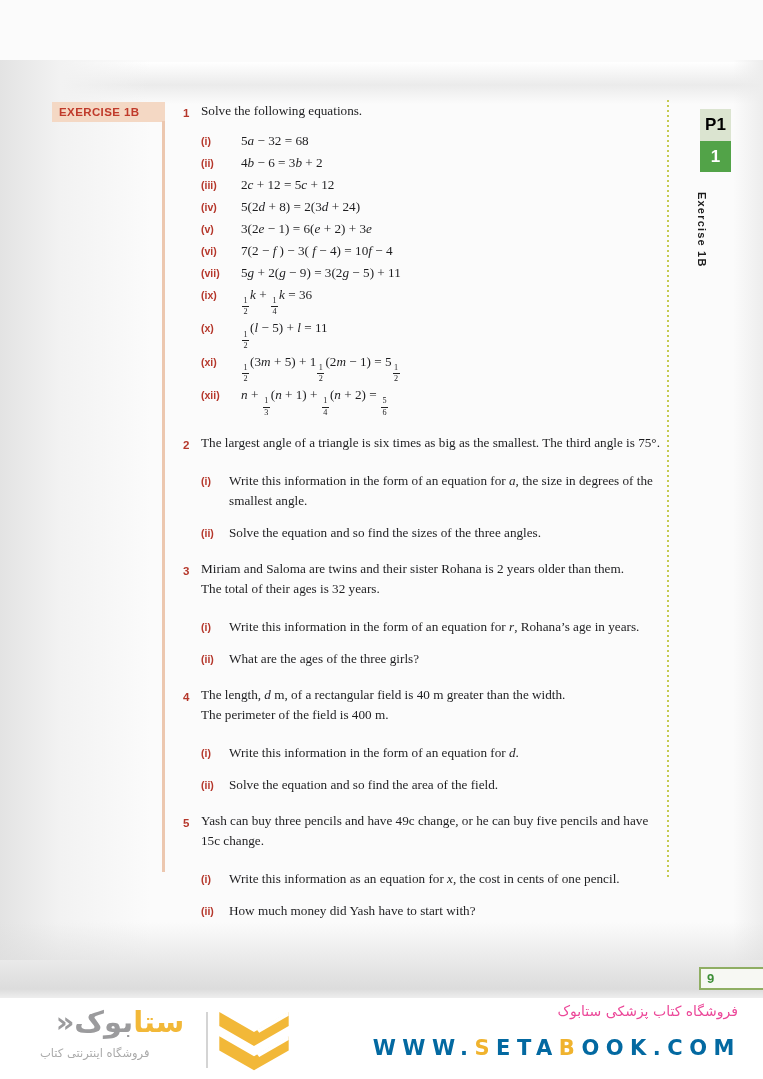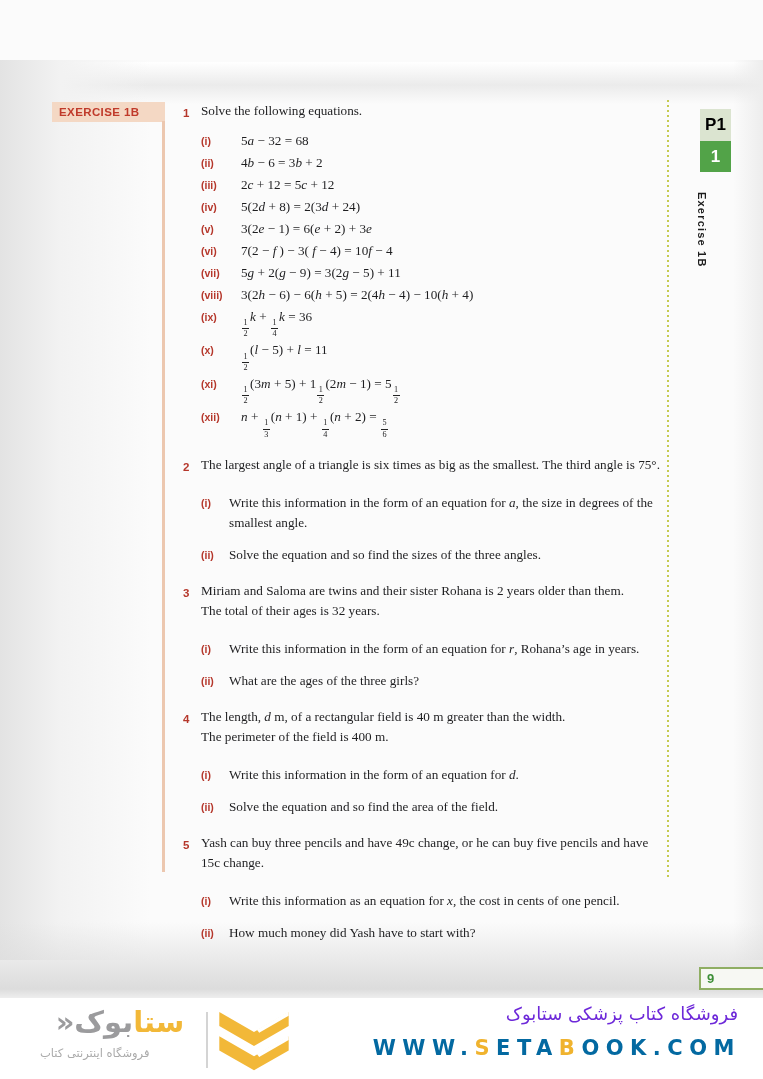--- a/index.html
+++ b/index.html
@@ -67,21 +67,21 @@
     font-family:"DejaVu Sans",sans-serif;}
   .wordmark{position:absolute;left:40px;top:6px;width:160px;text-align:center;
     font-size:29px;font-weight:bold;line-height:1.25;}
   .wm-yellow{color:#f2b838;}
   .wm-gray{color:#9b9b9d;}
   .tagline{position:absolute;left:40px;top:48px;width:160px;text-align:left;
     font-size:11.5px;color:#ababab;}
   .brand-divider{position:absolute;left:206px;top:14px;width:2px;height:56px;background:#d4d4d4;}
   .chevron-logo{position:absolute;left:216px;top:14px;width:76px;height:62px;}
   .store-title{position:absolute;right:25px;top:5px;width:420px;text-align:right;
-    font-size:18px;color:#6d28d9;direction:rtl;}
+    font-size:14px;color:#ec4899;direction:rtl;}
   .site-url{position:absolute;right:22px;top:38px;width:480px;text-align:right;
     font-size:21px;font-weight:bold;letter-spacing:6.5px;color:#1b1b1b;white-space:nowrap;}
   .u-yellow{color:#f0b32e;}
   .u-dark{color:#0369a1;}
 </style>
 </head>
 <body>
 
 <div class="canvas">
   <div class="shade-top"></div>
@@ -128,24 +128,20 @@
               <span class="eqlabel">(v)</span>
               <span class="eqmath">3(2<i>e</i> − 1) = 6(<i>e</i> + 2) + 3<i>e</i></span>
             </div>
           <div class="eqrow">
               <span class="eqlabel">(vi)</span>
               <span class="eqmath">7(2 − <i>f</i> ) − 3( <i>f</i> − 4) = 10<i>f</i> − 4</span>
             </div>
           <div class="eqrow">
               <span class="eqlabel">(vii)</span>
               <span class="eqmath">5<i>g</i> + 2(<i>g</i> − 9) = 3(2<i>g</i> − 5) + 11</span>
-            </div>
-          <div class="eqrow">
-              <span class="eqlabel">(viii)</span>
-              <span class="eqmath">3(2<i>h</i> − 6) − 6(<i>h</i> + 5) = 2(4<i>h</i> − 4) − 10(<i>h</i> + 4)</span>
             </div>
           <div class="eqrow">
               <span class="eqlabel">(ix)</span>
               <span class="eqmath"><span class="frac">
                   <span class="fn">1</span>
                   <span class="fd">2</span>
                 </span><i>k</i> + <span class="frac">
                   <span class="fn">1</span>
                   <span class="fd">4</span>
                 </span><i>k</i> = 36</span>

